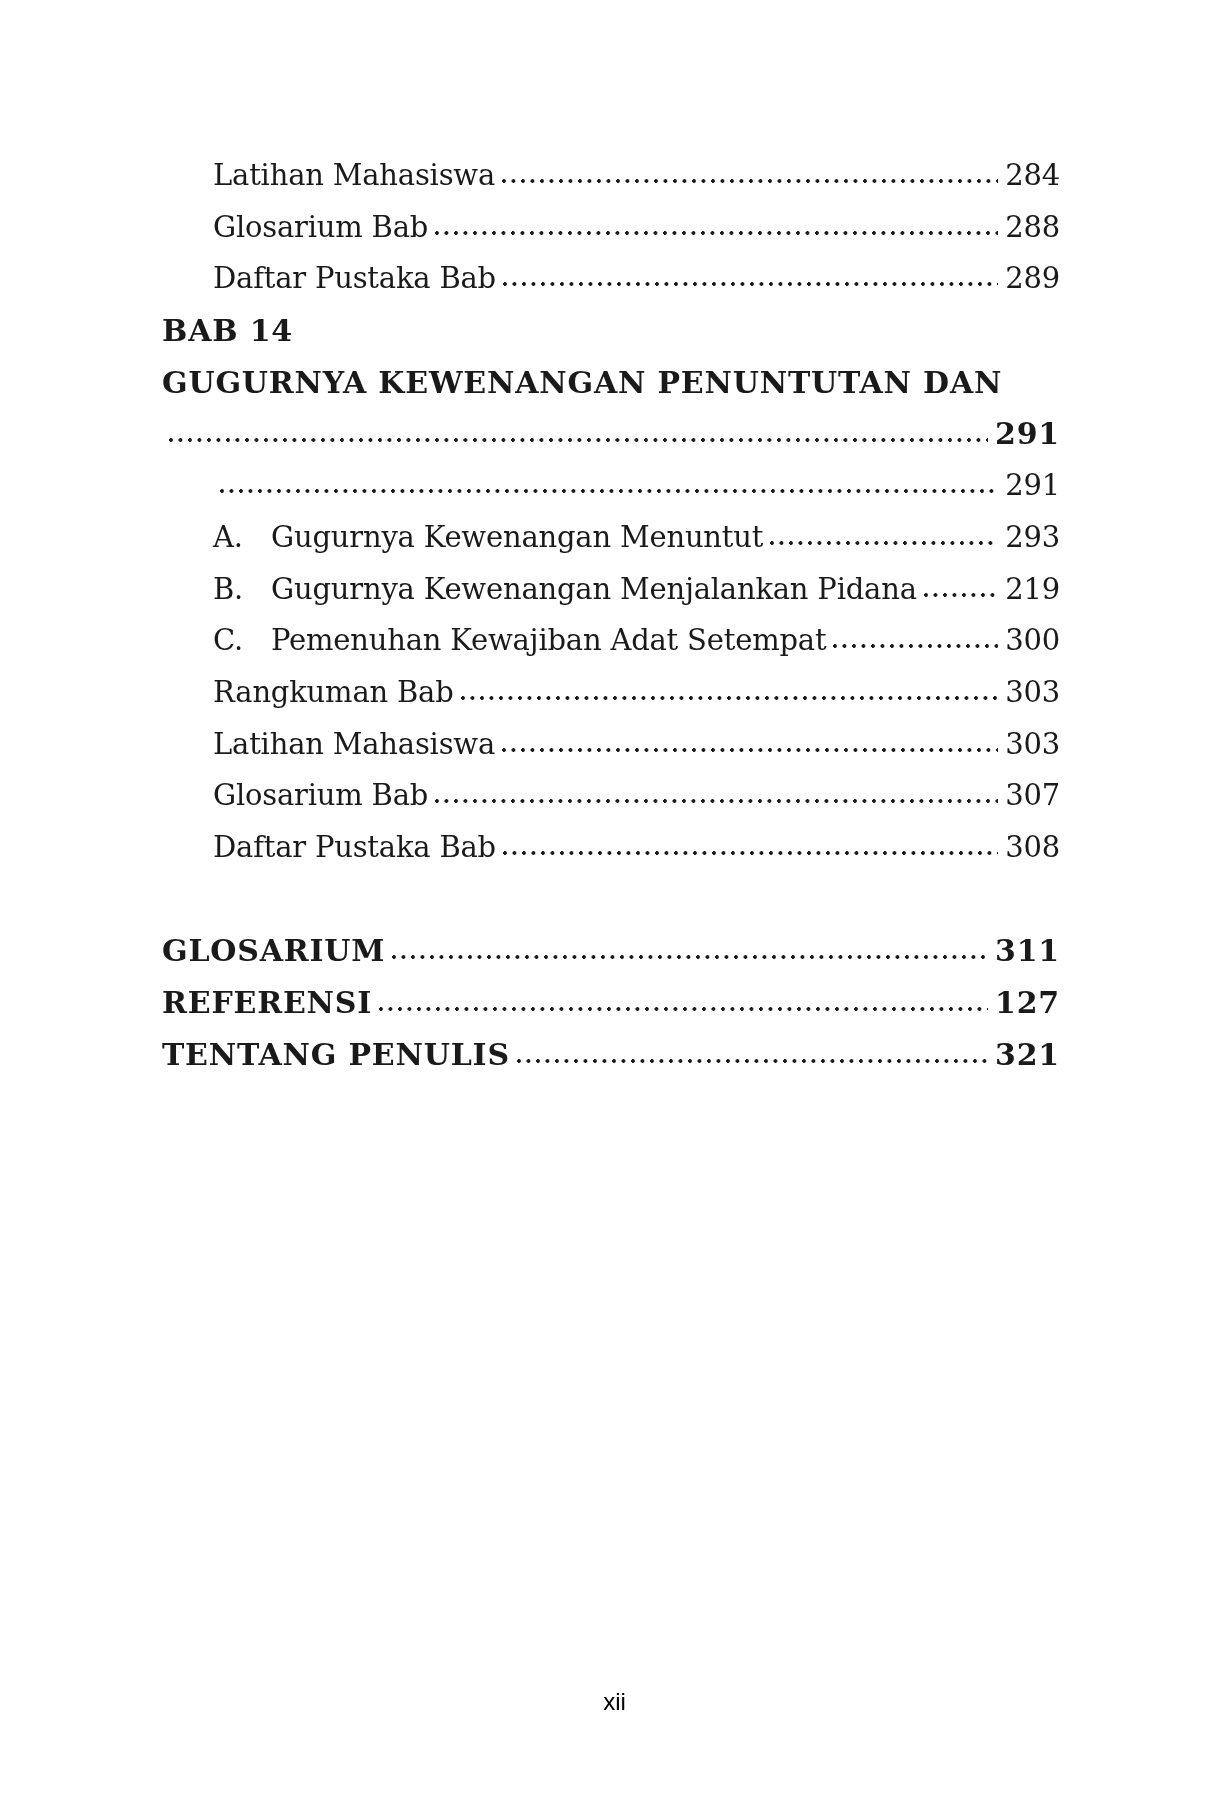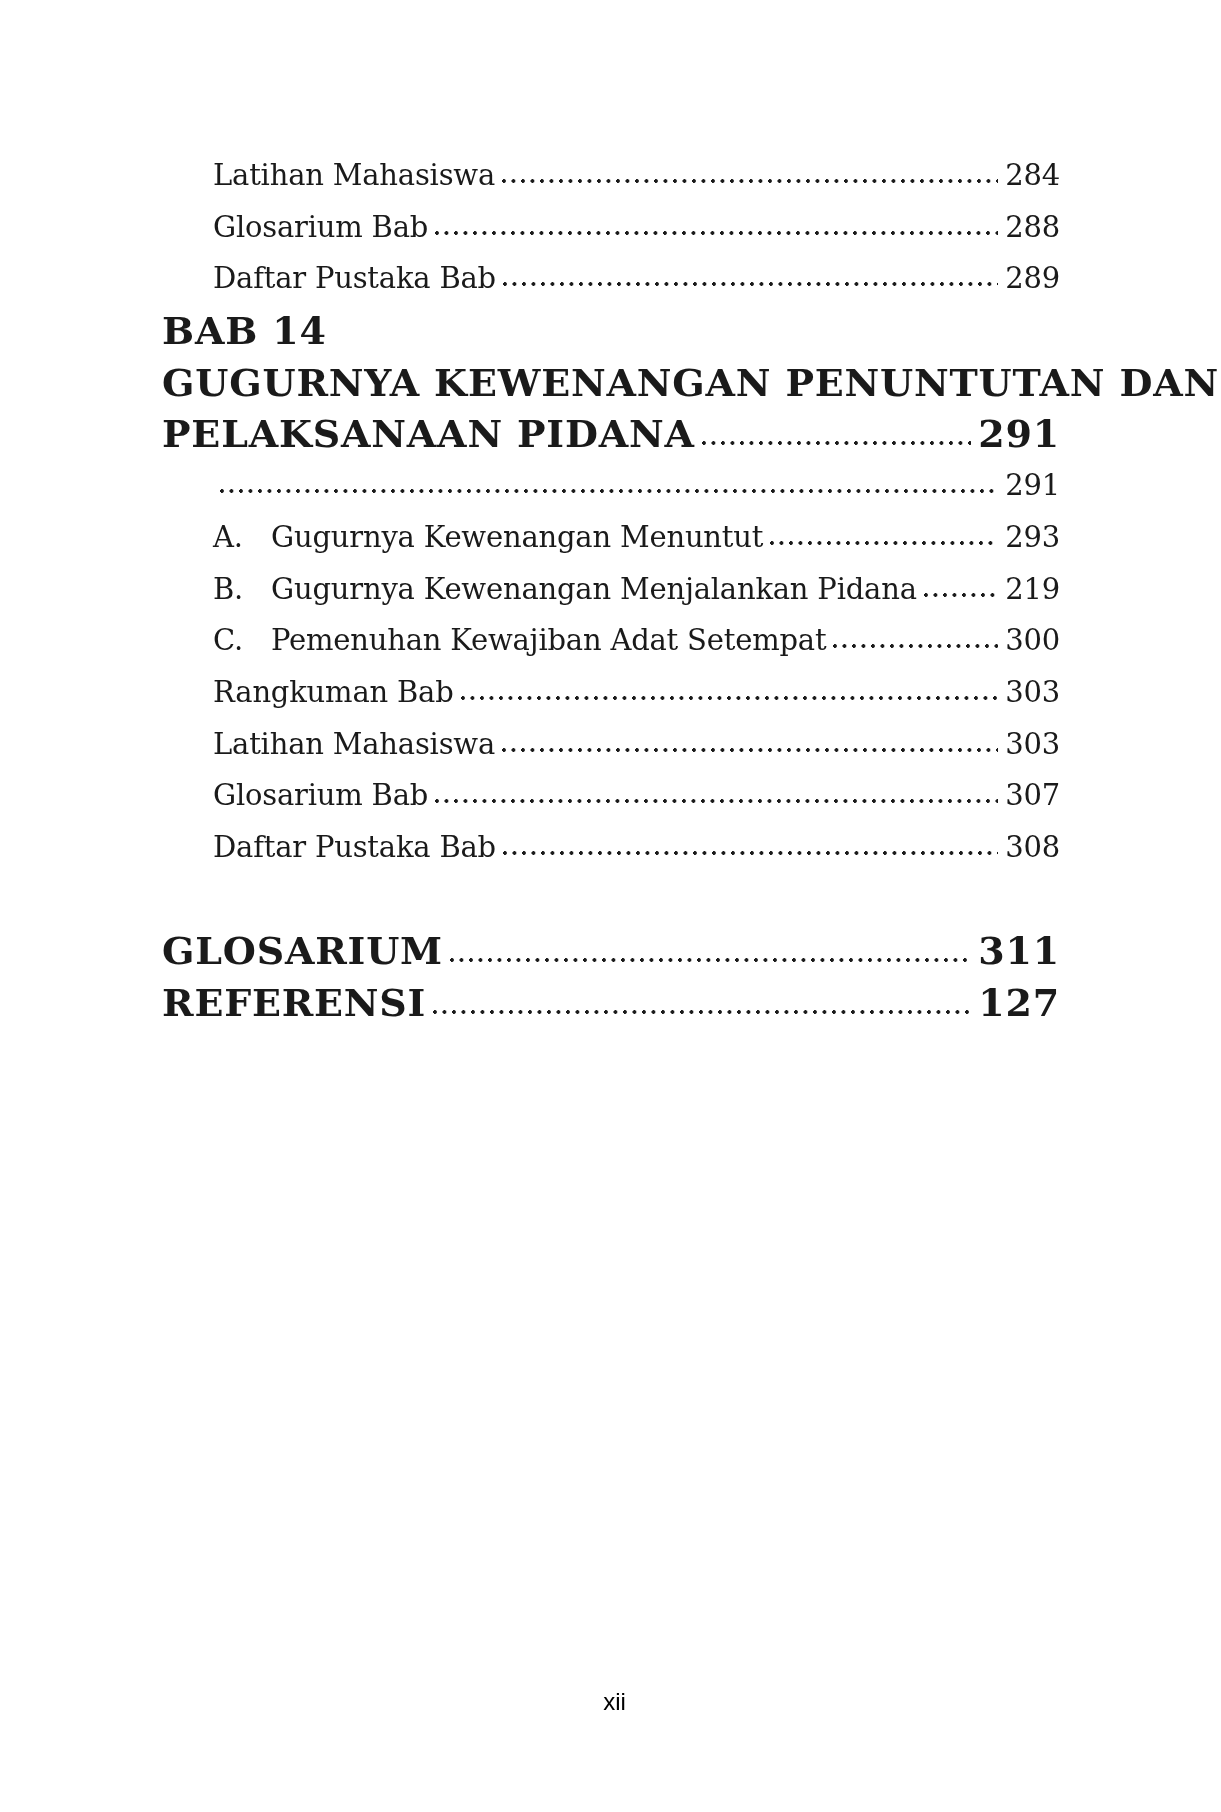--- a/index.html
+++ b/index.html
@@ -28,21 +28,21 @@
     display: flex;
     align-items: baseline;
     height: 51.7px;
     line-height: 51.7px;
     font-size: 29px;
     letter-spacing: -0.2px;
     white-space: nowrap;
   }
   .toc-row.chapter {
     font-weight: bold;
-    font-size: 38px;
+    font-size: 30px;
     letter-spacing: 0.8px;
   }
   .toc-row.sub {
     padding-left: 51px;
   }
   .toc-row .letter {
     display: inline-block;
     width: 58px;
     flex: 0 0 58px;
   }
@@ -105,21 +105,20 @@
 
     <div class="toc-row chapter">
       <span class="label">BAB 14</span>
     </div>
 
     <div class="toc-row chapter">
       <span class="label">GUGURNYA KEWENANGAN PENUNTUTAN DAN</span>
     </div>
 
     <div class="toc-row chapter">
-      <span class="label">PELAKSANAAN PIDANA</span>
       <span class="dots"></span>
       <span class="pg">291</span>
     </div>
 
     <div class="toc-row sub">
       <span class="dots"></span>
       <span class="pg">291</span>
     </div>
 
     <div class="toc-row sub">
@@ -174,20 +173,25 @@
       <span class="dots"></span>
       <span class="pg">311</span>
     </div>
 
     <div class="toc-row chapter">
       <span class="label">REFERENSI</span>
       <span class="dots"></span>
       <span class="pg">127</span>
     </div>
 
+    <div class="toc-row chapter">
+      <span class="label">TENTANG PENULIS</span>
+      <span class="dots"></span>
+      <span class="pg">321</span>
+    </div>
 
   </div>
 
   <div class="footer">
     <span>xii</span>
   </div>
 
 </div>
 
 </body></html>

